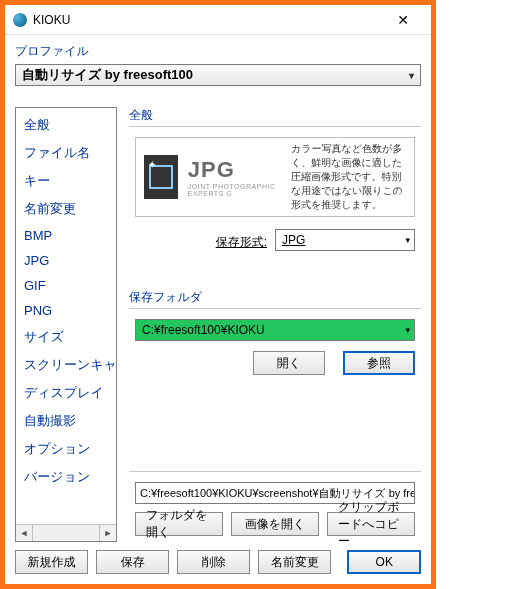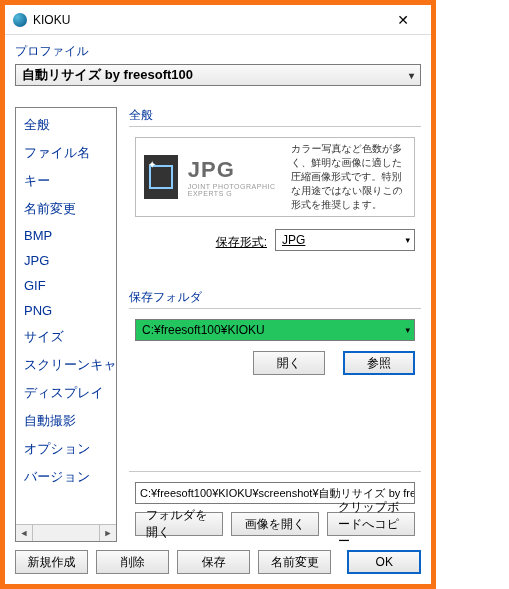--- a/index.html
+++ b/index.html
@@ -165,24 +165,24 @@
         <div style="height:6px"></div>
       </div>
     </div>
   </div>
 
   <div class="bottom-bar">
     <div class="btn">
         <span>新規作成</span>
       </div>
     <div class="btn">
-        <span>削除</span>
+        <span>保存</span>
       </div>
     <div class="btn">
-        <span>保存</span>
+        <span>削除</span>
       </div>
     <div class="btn">
         <span>名前変更</span>
       </div>
     <div class="spacer"></div>
     <div class="btn primary ok">
         <span>OK</span>
       </div>
   </div>
 </div>

